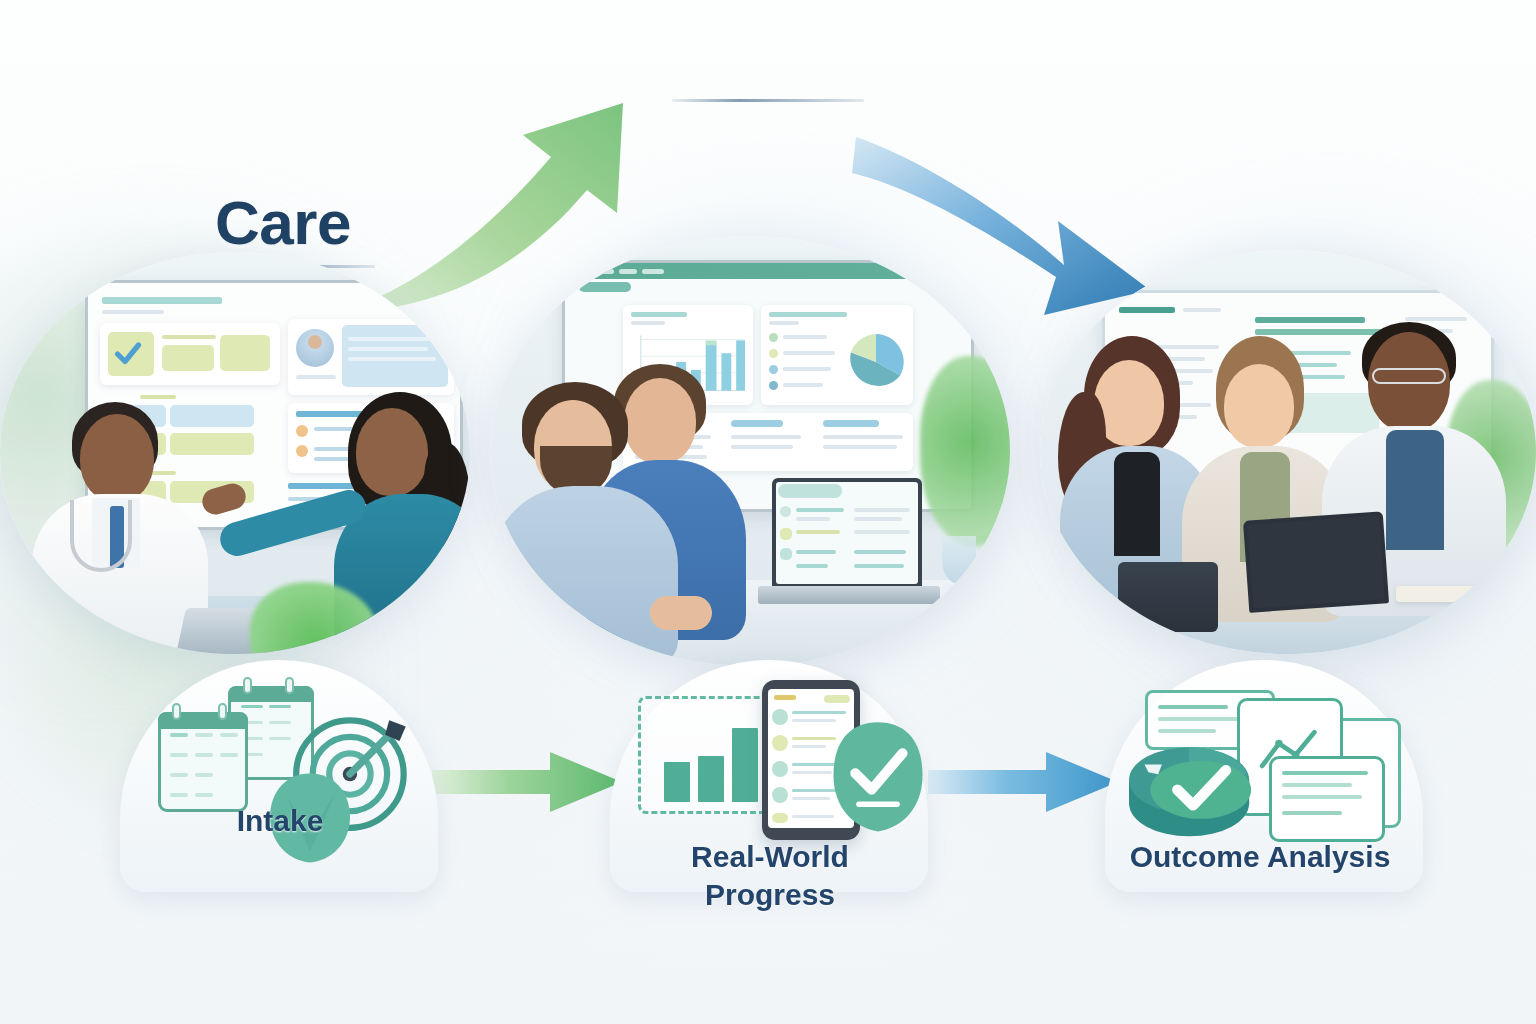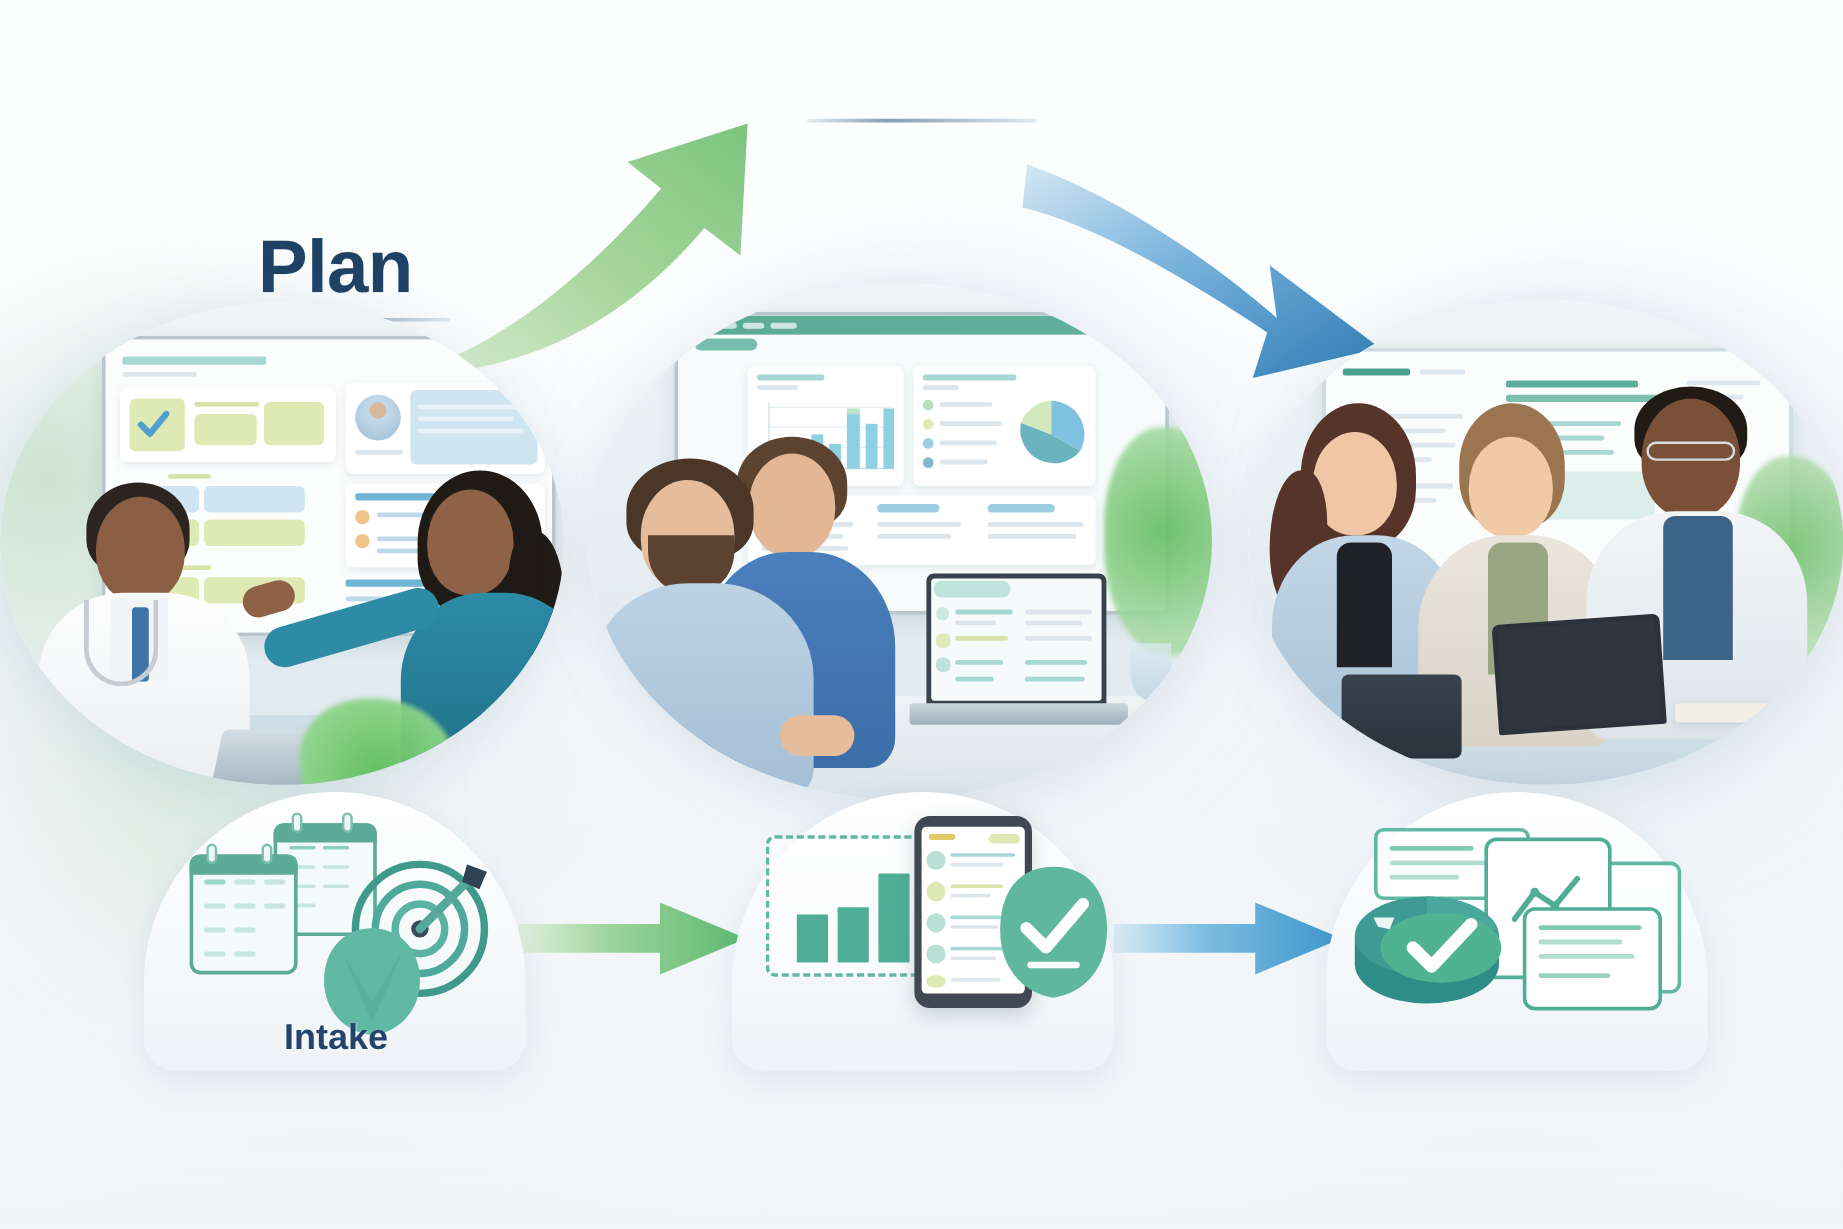--- a/index.html
+++ b/index.html
@@ -97,21 +97,21 @@
   #ib-1 { left:120px;  top:660px; }
   #ib-2 { left:610px;  top:660px; }
   #ib-3 { left:1105px; top:660px; }
   .icon-art { position:absolute; left:0; right:0; top:14px; height:160px; }
 
   .bottom-label {
     position:absolute; width:340px; text-align:center;
     font-size:30px; font-weight:bold; color:#24456b; line-height:1.28;
     text-shadow:0 1px 2px rgba(255,255,255,.9);
   }
-  #bl-1 { left:110px;  top:846px; }
+  #bl-1 { left:110px;  top:802px; }
   #bl-2 { left:600px;  top:838px; }
   #bl-3 { left:1090px; top:838px; }
 
   
   .flow-arrow { position:absolute; height:68px; width:190px; }
   #fa-1 { left:432px;  top:748px; }
   #fa-2 { left:928px;  top:748px; }
 
   
   .clip-board { position:absolute; border:3px solid #5cab96; border-radius:9px; background:#f2fbf9; }
@@ -144,21 +144,21 @@
       <linearGradient id="gBlue" x1="0" y1="0" x2="1" y2="1">
         <stop offset="0%" stop-color="#d4e7f4"></stop>
         <stop offset="45%" stop-color="#77b2dc"></stop>
         <stop offset="100%" stop-color="#2f7cb4"></stop>
       </linearGradient>
     </defs>
     <path d="M6 12 C 70 34, 150 84, 214 140 L 208 96 L 300 165 L 194 190 L 206 152 C 140 108, 62 62, 2 48 Z" fill="url(#gBlue)"></path>
   </svg>
 
   <div class="stage-title" id="t-plan">
-    <span>Plan</span>
+    <span>Care</span>
     <div class="rule"></div>
   </div>
   <div class="stage-title" id="t-track">
     <div class="rule"></div>
   </div>
 
   <div class="photo-circle" id="pc-plan">
     <div class="photo-inner">
       <div class="backdrop"></div>
 
@@ -517,20 +517,24 @@
         </div>
       </div>
 
       <svg viewBox="0 0 110 130" style="position:absolute; left:218px; top:40px; width:100px; height:124px;">
         <path d="M55 6 C 88 6, 104 30, 104 64 C 104 100, 82 122, 55 126 C 28 122, 6 100, 6 64 C 6 30, 22 6, 55 6 Z" fill="#5fb89e"></path>
         <path d="M30 62 L48 80 L82 40" fill="none" stroke="#ffffff" stroke-width="11" stroke-linecap="round" stroke-linejoin="round"></path>
         <path d="M34 96 L76 96" stroke="#ffffff" stroke-width="6" stroke-linecap="round"></path>
       </svg>
     </div>
   </div>
+  <div class="bottom-label" id="bl-2">
+    <div>Real-World</div>
+    <div>Progress</div>
+  </div>
 
   <div class="icon-bubble" id="ib-3">
     <div class="icon-art">
 
       <div style="position:absolute; left:40px; top:16px; width:130px; height:60px; border:3px solid #62b9a3; border-radius:8px; background:rgba(255,255,255,.75);">
         <div class="ln teal" style="position:absolute; left:10px; top:12px; width:70px; height:4px; background:#7fc9b5;"></div>
         <div class="ln teal" style="position:absolute; left:10px; top:24px; width:96px; height:4px; background:#b2ddd1;"></div>
         <div class="ln teal" style="position:absolute; left:10px; top:36px; width:58px; height:4px; background:#b2ddd1;"></div>
       </div>
       <div style="position:absolute; left:206px; top:44px; width:90px; height:110px; border:3px solid #62b9a3; border-radius:9px; background:rgba(255,255,255,.85);"></div>
@@ -552,14 +556,17 @@
         <ellipse cx="72" cy="86" rx="62" ry="34" fill="#2f8d87"></ellipse>
         <rect x="10" y="62" width="124" height="24" fill="#2f8d87"></rect>
         <ellipse cx="72" cy="62" rx="62" ry="34" fill="#3f9a94"></ellipse>
         <path d="M72 62 L72 28 A62 34 0 0 1 132 56 Z" fill="#4aa79c"></path>
         <ellipse cx="84" cy="72" rx="52" ry="30" fill="#4fb391"></ellipse>
         <path d="M60 72 L76 88 L110 52" fill="none" stroke="#ffffff" stroke-width="11" stroke-linecap="round" stroke-linejoin="round"></path>
         <path d="M26 46 L44 46 L40 56 L30 54 Z" fill="#ffffff" opacity=".9"></path>
       </svg>
     </div>
   </div>
+  <div class="bottom-label" id="bl-3">
+    <div>Outcome Analysis</div>
+  </div>
 
 </div>
 
 </body></html>

